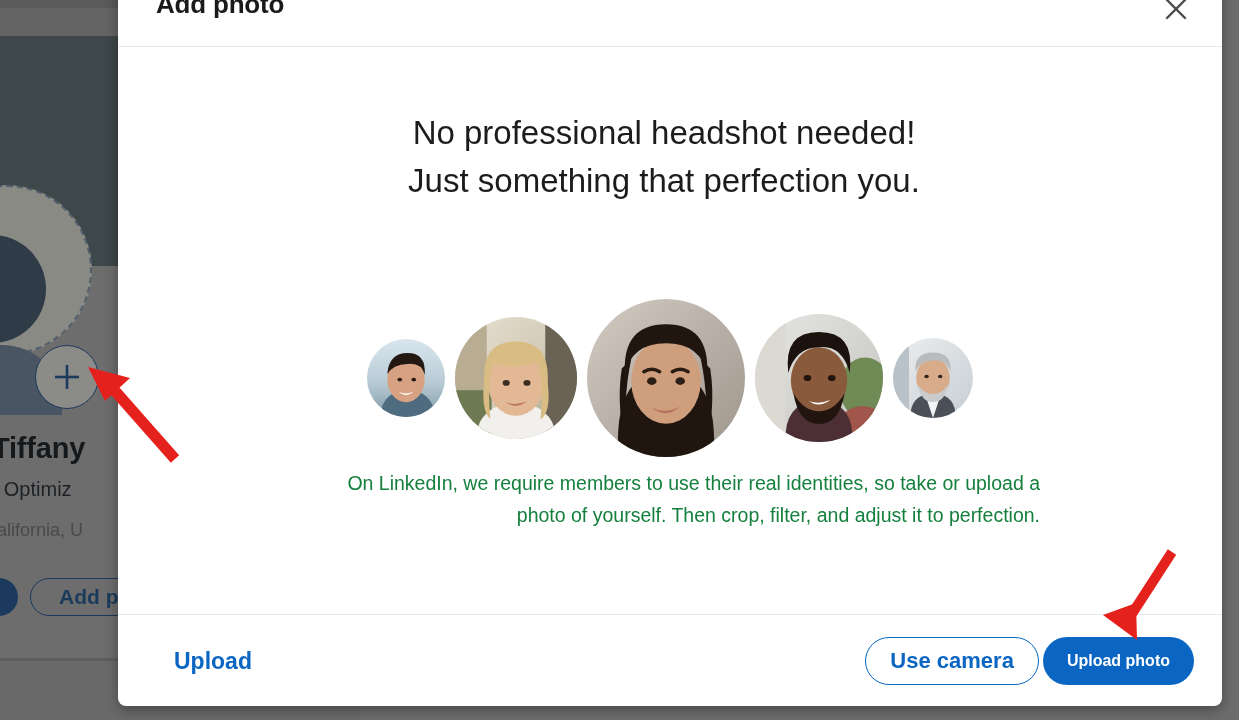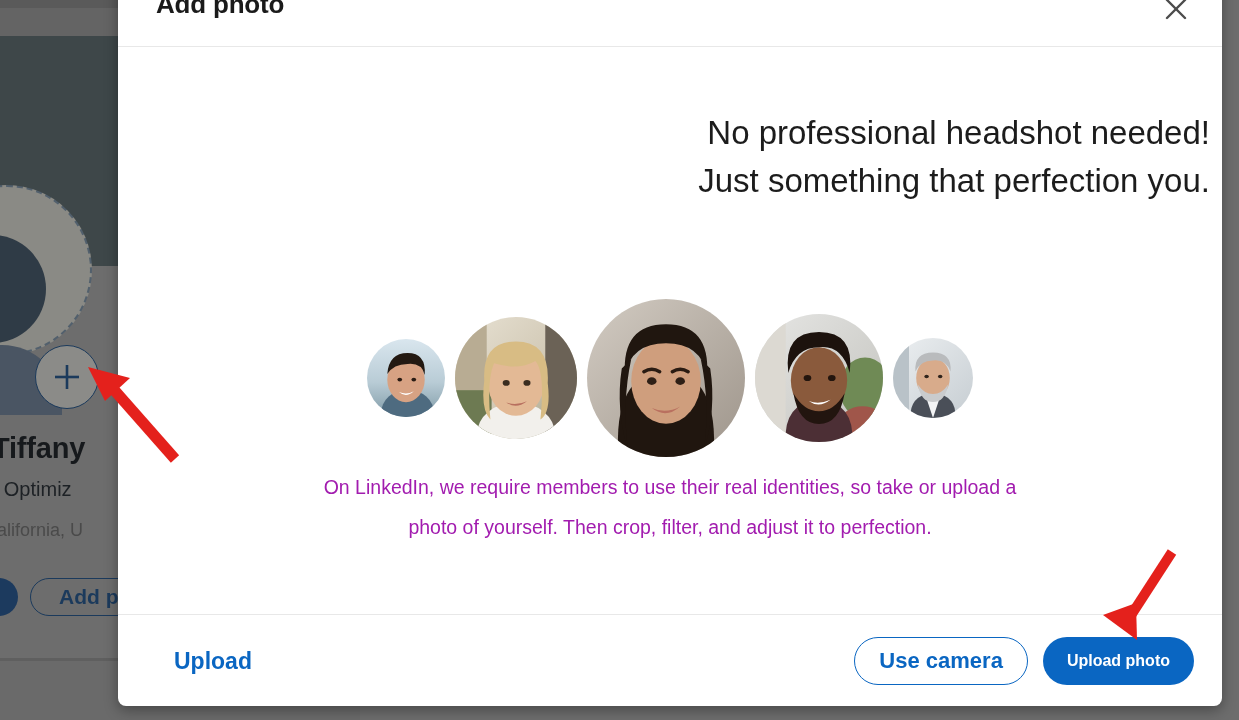--- a/index.html
+++ b/index.html
@@ -126,21 +126,21 @@
     background: none; border: none; cursor: pointer;
   }
 
   .modal-body {
     flex: 1 1 auto;
     position: relative;
   }
 
   .headline {
     position: absolute; left: 0; right: 12px; top: 62px;
-    text-align: right;
+    text-align: center;
     font-size: 33px; color: #1c1c1c;
     line-height: 48px;
     font-weight: 400;
   }
   .headline .l2 { display: block; }
 
   .avatar-row {
     position: absolute; left: 0; right: 0; top: 252px;
     display: flex; align-items: center; justify-content: center;
     gap: 10px;
@@ -150,42 +150,42 @@
     overflow: hidden;
     flex: 0 0 auto;
     position: relative;
   }
   .avatar svg { display: block; width: 100%; height: 100%; }
 
   .body-copy {
     position: absolute; left: 50%; transform: translateX(-50%);
     top: 420px;
     width: 740px;
-    text-align: center;
-    font-size: 19.5px; line-height: 40px; color: #a21caf;
+    text-align: right;
+    font-size: 19.5px; line-height: 32px; color: #15803d;
   }
 
   .modal-footer {
     flex: 0 0 92px;
     border-top: 1px solid #e8e8e8;
     position: relative;
     display: flex; align-items: center;
   }
   .frames-link {
     position: absolute; left: 48px; top: 50%;
     transform: translateY(-50%);
     font-size: 23px; font-weight: bold; color: #0a66c2;
     background: none; border: none; cursor: pointer;
     font-family: "Liberation Sans", sans-serif;
     padding: 6px 8px;
   }
   .footer-right {
     position: absolute; right: 28px; top: 50%;
     transform: translateY(-50%);
-    display: flex; align-items: center; gap: 15px;
+    display: flex; align-items: center; gap: 4px;
   }
   .btn-secondary {
     height: 48px; padding: 0 24px;
     border-radius: 26px;
     border: 1.6px solid #0a66c2;
     background: #ffffff;
     color: #0a66c2;
     font-size: 22px; font-weight: bold;
     font-family: "Liberation Sans", sans-serif;
     cursor: pointer;

